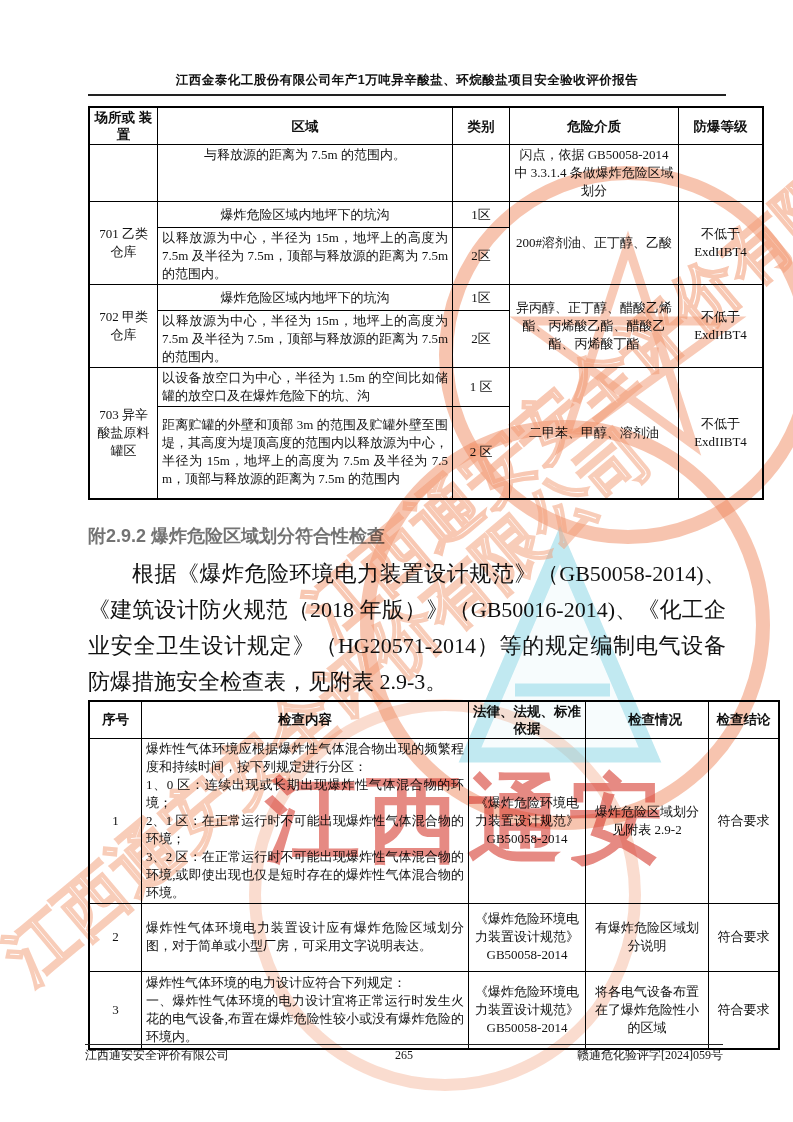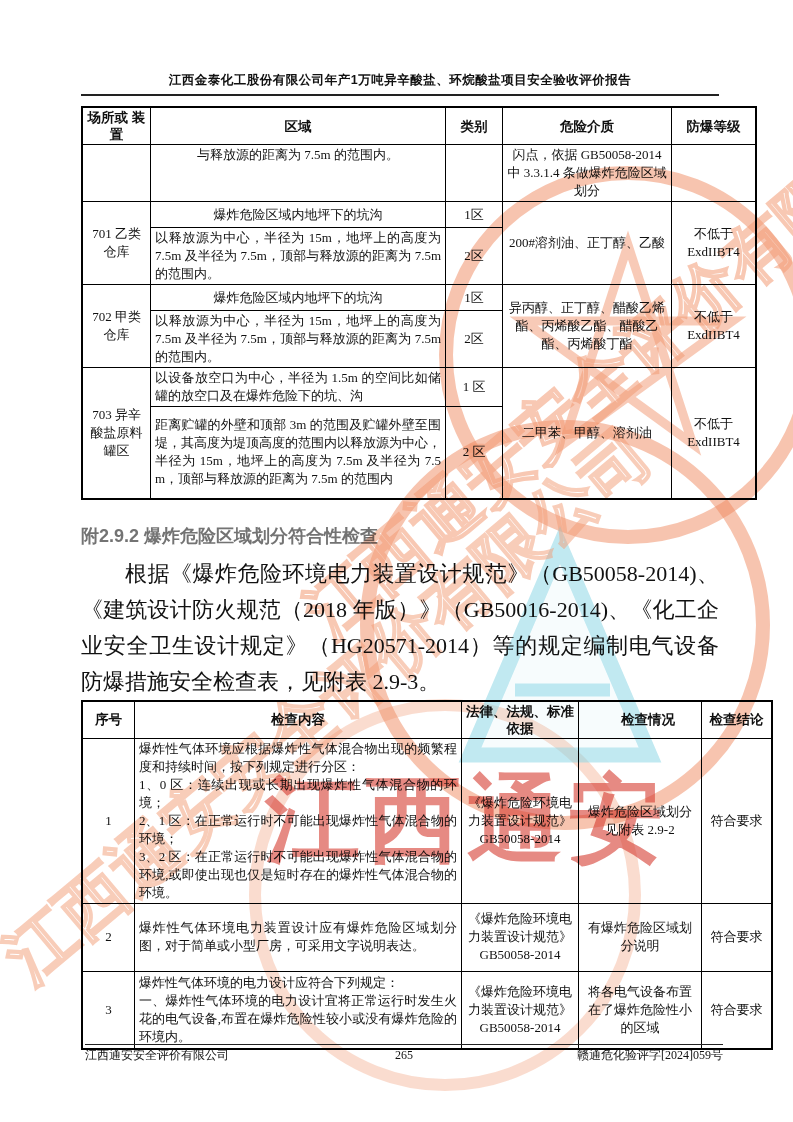--- a/index.html
+++ b/index.html
@@ -1,21 +1,21 @@
 <!DOCTYPE html>
 <html><head>
 <meta charset="utf-8">
 <style>
   html,body{margin:0;padding:0;background:#888;}
   .page{
     position:relative;width:793px;height:1122px;margin:0 auto;
     background:#ffffff;overflow:hidden;
     font-family:"Liberation Serif","DejaVu Serif",serif;color:#111;
   }
-  .content{position:absolute;left:81px;top:0;width:638px;z-index:1;}
+  .content{position:absolute;left:88px;top:0;width:638px;z-index:1;}
 
   
   .doc-header{padding-top:72px;border-bottom:2px solid #222;padding-bottom:5px;}
   .doc-header .title{
     text-align:center;font-family:"Liberation Sans","DejaVu Sans",sans-serif;
     font-weight:bold;font-size:12.5px;letter-spacing:.5px;
   }
 
   
   table{border-collapse:collapse;width:638px;table-layout:fixed;}

